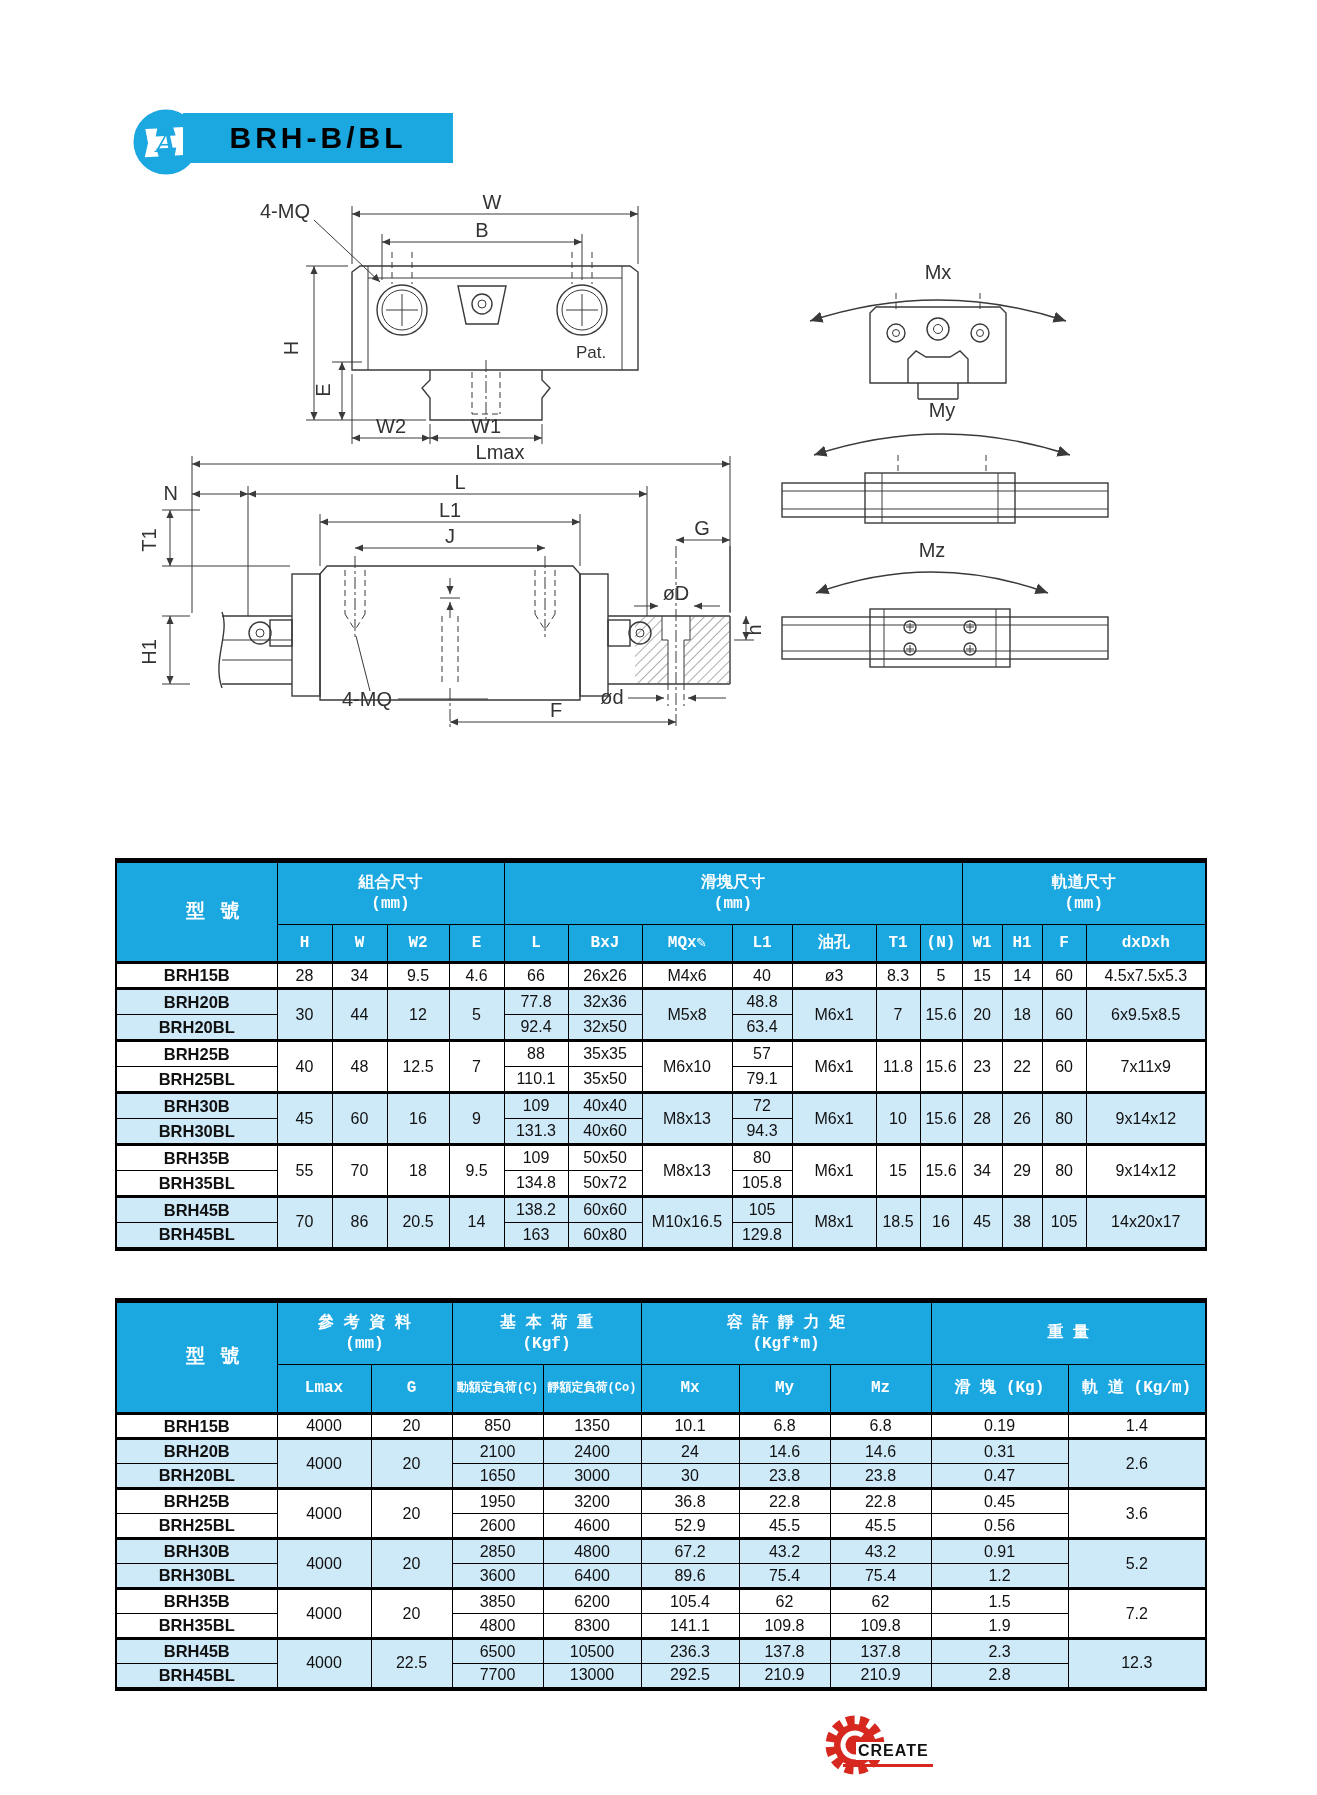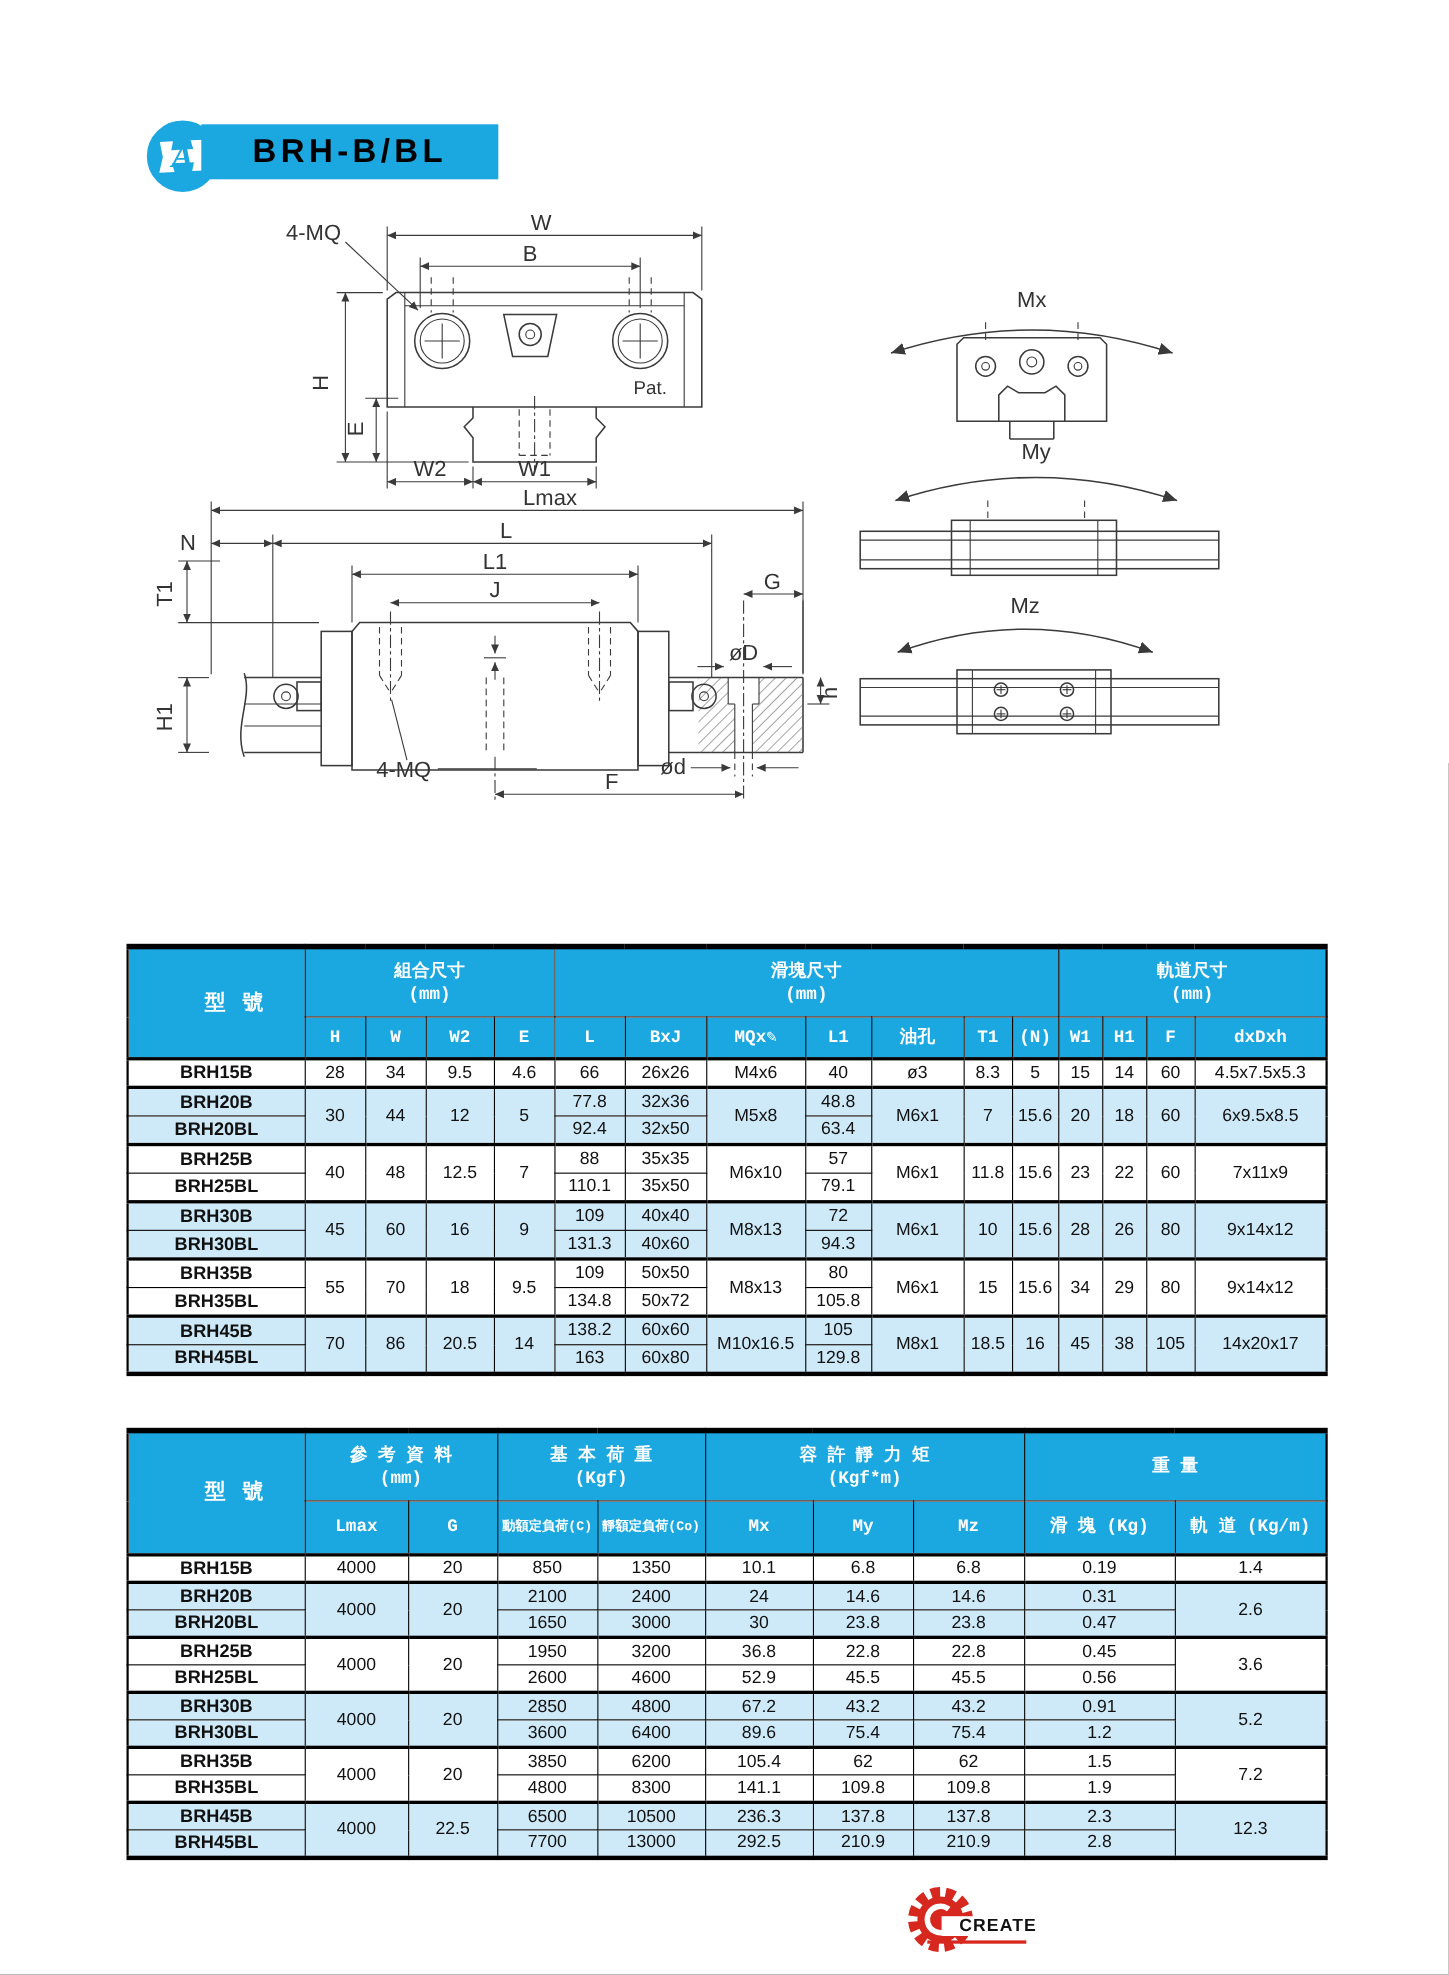--- a/index.html
+++ b/index.html
@@ -38,21 +38,21 @@
   .dl{font-family:"Liberation Sans",sans-serif;font-size:20px;fill:#333;stroke:none;}
   .dls{font-family:"Liberation Sans",sans-serif;font-size:17px;fill:#333;stroke:none;}
   .ln{stroke:#3a3a3a;stroke-width:1.4;fill:none;}
   .thin{stroke:#3a3a3a;stroke-width:1;fill:none;}
   .dash{stroke:#3a3a3a;stroke-width:1;fill:none;stroke-dasharray:6 4;}
   .cdash{stroke:#3a3a3a;stroke-width:1;fill:none;stroke-dasharray:12 3 3 3;}
 
   
   .note{position:absolute;top:1688px;right:112px;font-size:17px;font-weight:bold;color:#111;}
   .create-text{position:absolute;left:856px;top:1742px;font-size:16px;font-weight:bold;color:#111;
-        letter-spacing:1px;background:#fff;padding:0 16px;}
+        letter-spacing:1px;background:#fff;padding:0 2px;}
   .create-underline{position:absolute;left:843px;top:1764px;width:90px;height:3px;background:#D6281E;}
   .company-text{position:absolute;left:930px;top:1796px;font-size:26px;font-weight:bold;color:#0f766e;
         letter-spacing:1px;white-space:nowrap;}
 </style>
 </head>
 <body>
 
 <div class="page">
 
   <div class="logo-badge">

